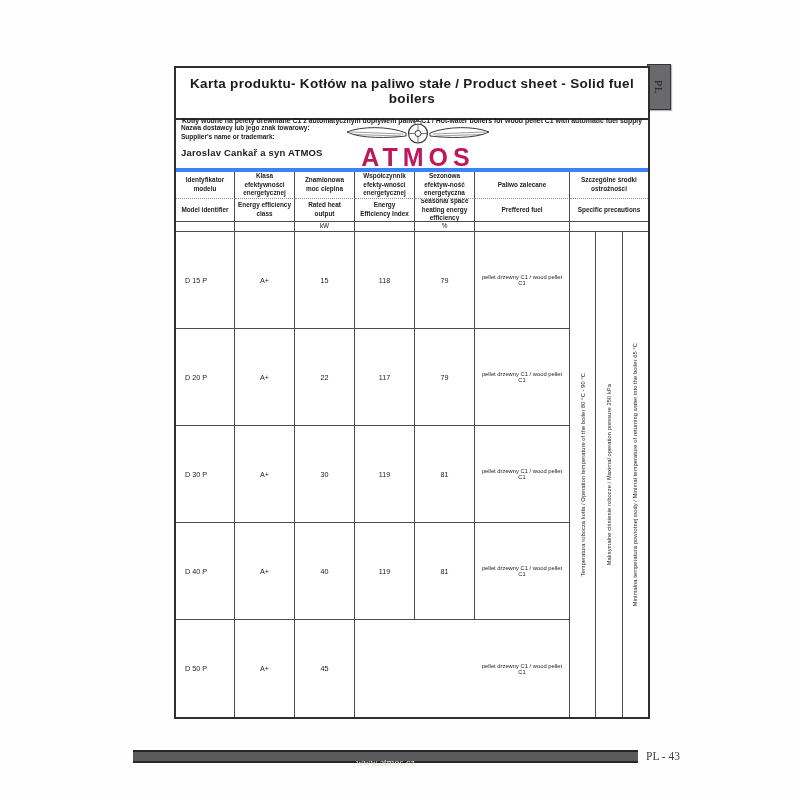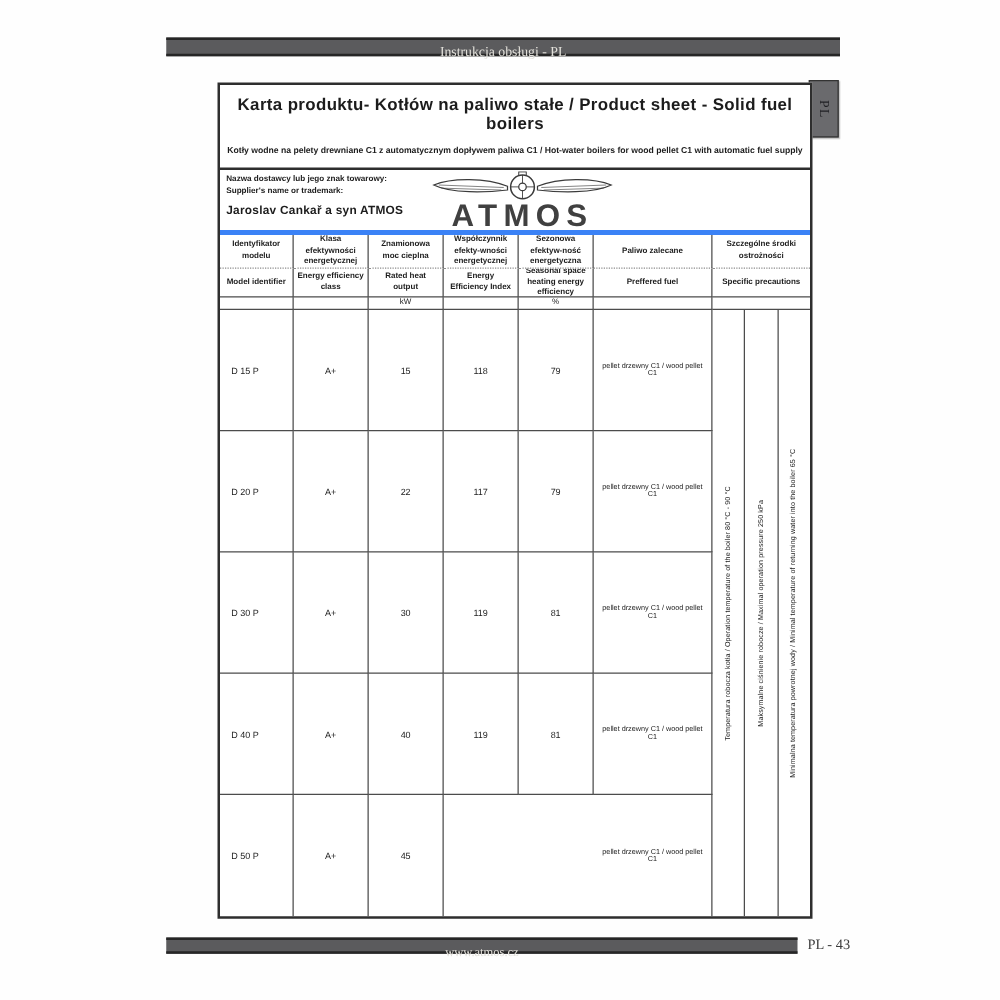--- a/index.html
+++ b/index.html
@@ -31,29 +31,29 @@
     position:absolute; left:647px; top:64px; width:24px; height:46px;
     background:#6a6a6d; border:1px solid #333; box-shadow:1px 1px 1px #bbb;
     display:flex; align-items:center; justify-content:center;
   }
   .side-tab span {
     writing-mode:vertical-rl; font-family:"Liberation Serif", serif;
     font-size:11px; letter-spacing:1px; color:#202024;
   }
   
   .doc { position:absolute; left:174px; top:66px; width:476px; border:2px solid #2e2e2e; background:#fff; }
-  .title-box { height:68px; border-bottom:2px solid #2e2e2e; text-align:center; padding-top:8px; }
+  .title-box { height:52px; border-bottom:2px solid #2e2e2e; text-align:center; padding-top:8px; }
   .title { font-size:13.5px; font-weight:bold; letter-spacing:0.3px; }
   .subtitle { font-size:6.9px; font-weight:bold; margin-top:11px; padding:0 4px; }
   .supplier { position:relative; height:52px; border-bottom:4px solid #3b82f6; }
   .supplier-labels { position:absolute; left:5px; top:4px; font-size:6.5px; font-weight:bold; line-height:1.35; }
   .supplier-name { position:absolute; left:5px; top:27px; font-size:9.5px; font-weight:bold; letter-spacing:0.2px; }
   .logo { position:absolute; left:167px; top:1px; width:150px; text-align:center; }
   .logo svg { display:block; margin:0 auto; }
-  .logo-text { font-size:25px; font-weight:bold; letter-spacing:5px; line-height:24px; color:#404040; }
+  .logo-text { font-size:25px; font-weight:bold; letter-spacing:5px; line-height:24px; color:#be185d; }
   
   .ptable {
     display:grid;
     grid-template-columns:59px 60px 60px 60px 60px 95px 78px;
     grid-template-rows:27px 23px 10px repeat(5, 97px);
   }
   .c {
     border-right:1px solid #4c4c4c; border-bottom:1px solid #4c4c4c;
     display:flex; align-items:center; justify-content:center;
     text-align:center; overflow:hidden;
@@ -72,23 +72,20 @@
   .vtext {
     writing-mode:vertical-rl; transform:rotate(180deg);
     white-space:nowrap; font-size:5.7px; color:#202020; letter-spacing:0.1px;
   }
 </style>
 </head>
 <body>
 
 <div class="page">
 
-  <div class="top-bar">
-    <span>Instrukcja obsługi - PL</span>
-  </div>
 
   <div class="side-tab">
     <span>PL</span>
   </div>
 
   <div class="doc">
 
     <div class="title-box">
       <div class="title">Karta produktu- Kotłów na paliwo stałe / Product sheet - Solid fuel boilers</div>
       <div class="subtitle">Kotły wodne na pelety drewniane C1 z automatycznym dopływem paliwa C1 / Hot-water boilers for wood pellet C1 with automatic fuel supply</div>

